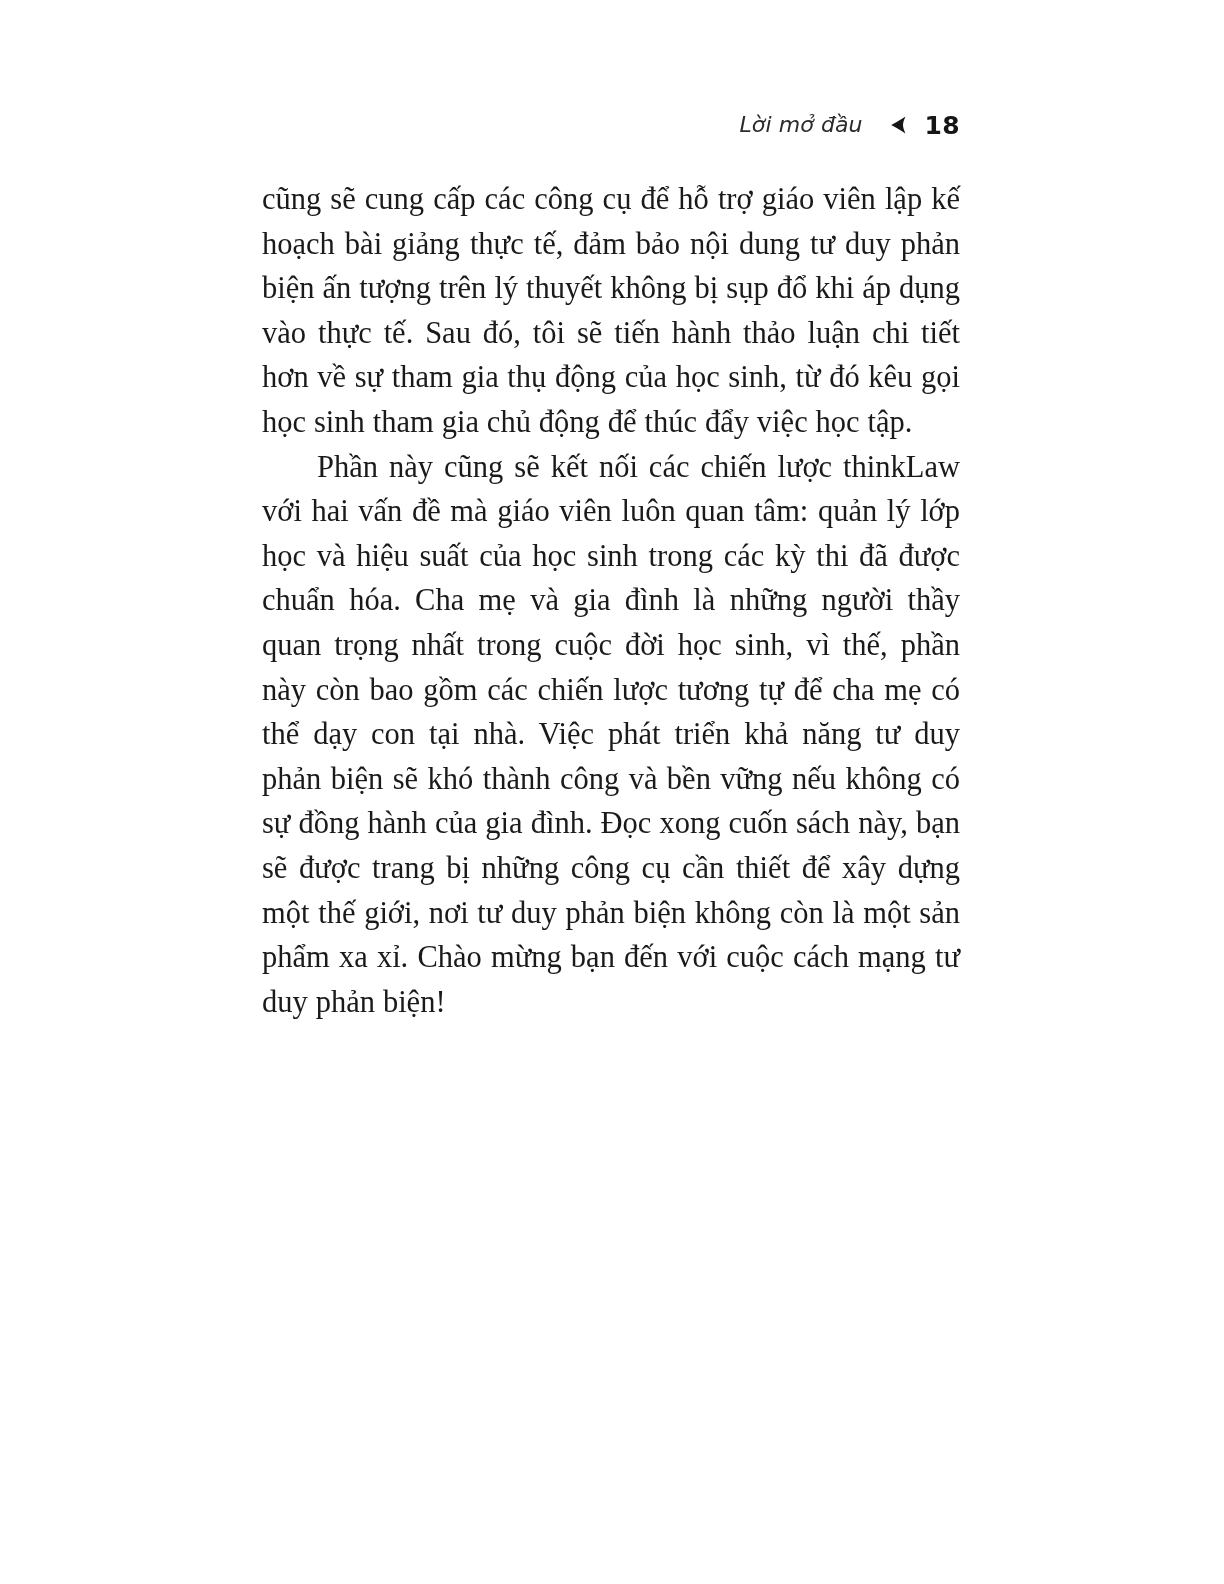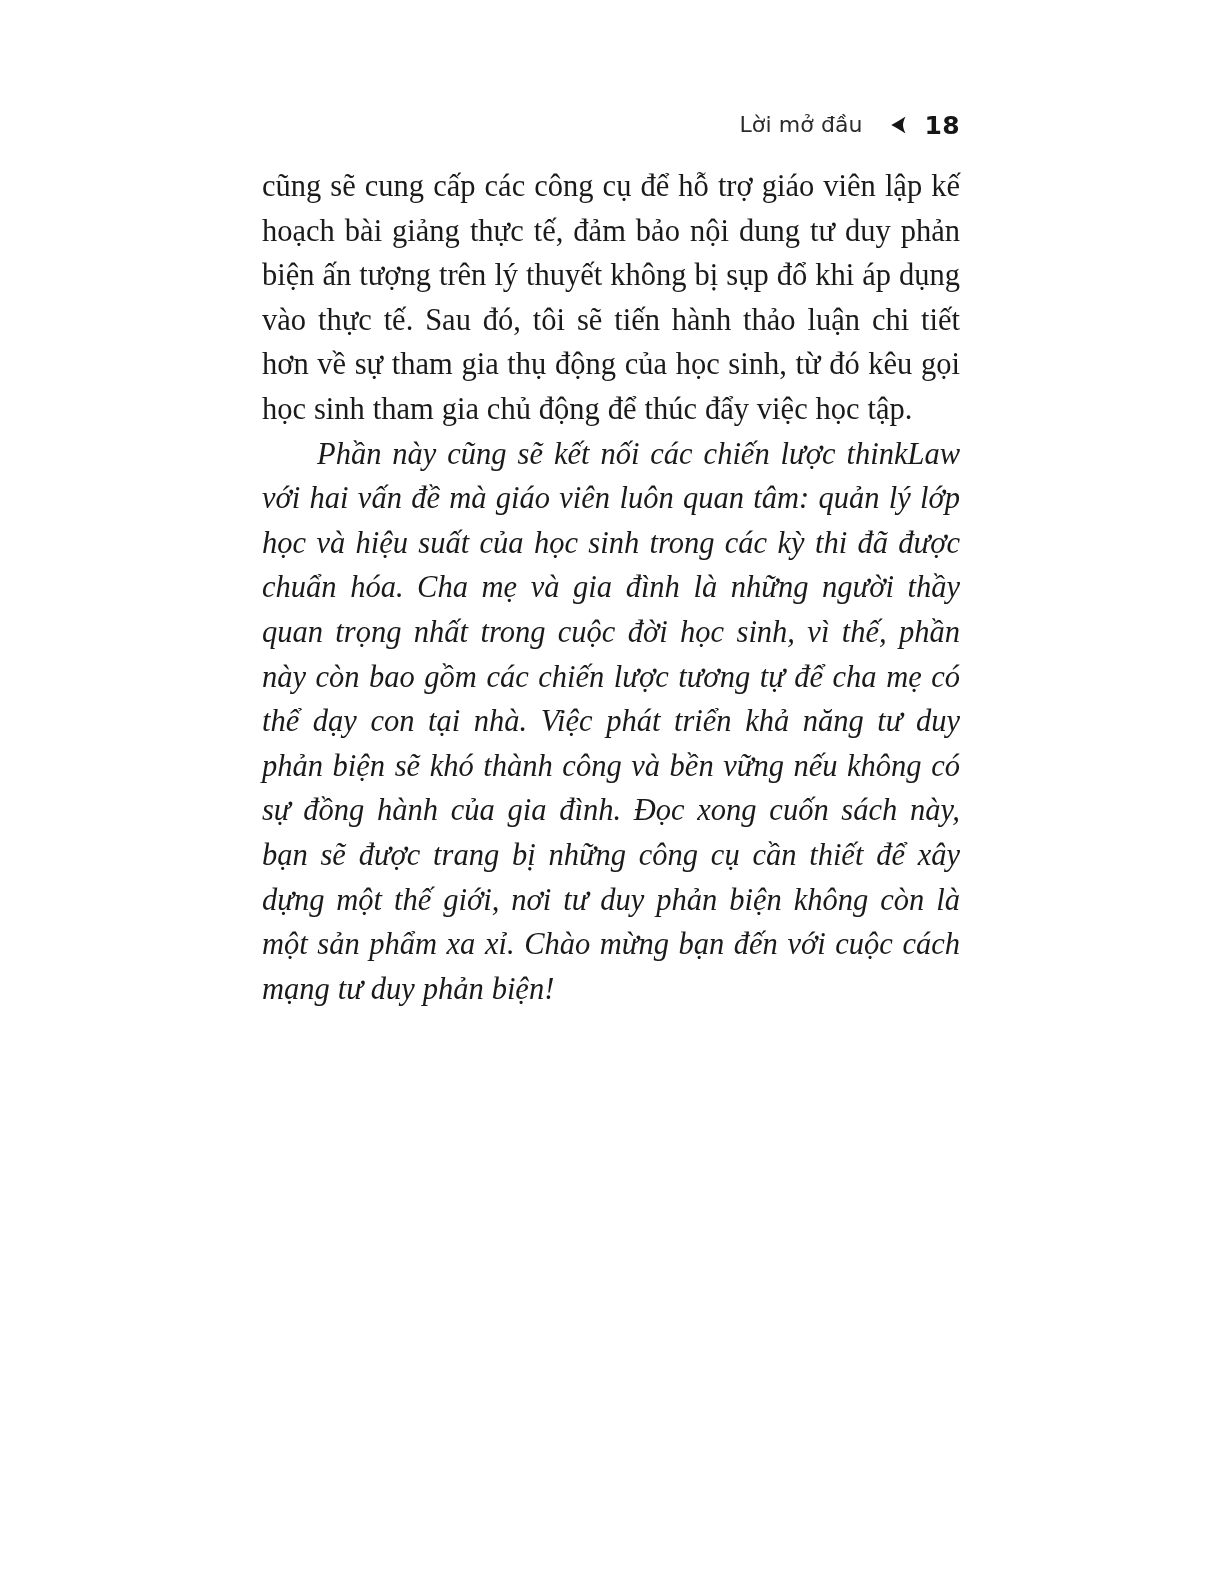--- a/index.html
+++ b/index.html
@@ -36,20 +36,21 @@
   }
 
   .running-head-title {
     font-family: "DejaVu Sans", "Liberation Sans", sans-serif;
     font-size: 22px;
     font-weight: 400;
     letter-spacing: 0.1px;
     color: #2b2b2b;
     line-height: 1;
     white-space: nowrap;
+    font-style: italic;
   }
 
   .running-head-arrow {
     display: inline-flex;
     align-items: center;
     justify-content: center;
     margin: 0 14px 0 24px;
     line-height: 0;
   }
 
@@ -61,40 +62,39 @@
     line-height: 1;
     letter-spacing: 0.3px;
     white-space: nowrap;
     min-width: 34px;
     text-align: right;
   }
 
   
   .text-column {
     position: absolute;
-    top: 164px;
+    top: 177px;
     left: 262px;
     width: 698px;
   }
 
   .body-par {
     margin: 0;
     font-size: 30.5px;
     line-height: 44.6px;
     color: #1a1a1a;
     text-align: justify;
     text-justify: inter-word;
     word-spacing: 0.01em;
     hyphens: none;
     -webkit-hyphens: none;
   }
 
   .body-par.indent {
     text-indent: 55px;
-    font-style: italic;
   }
 
   
   .body-par::after {
     content: "";
     display: inline-block;
     width: 100%;
   }
   .body-par.last-line-natural::after {
     content: none;

